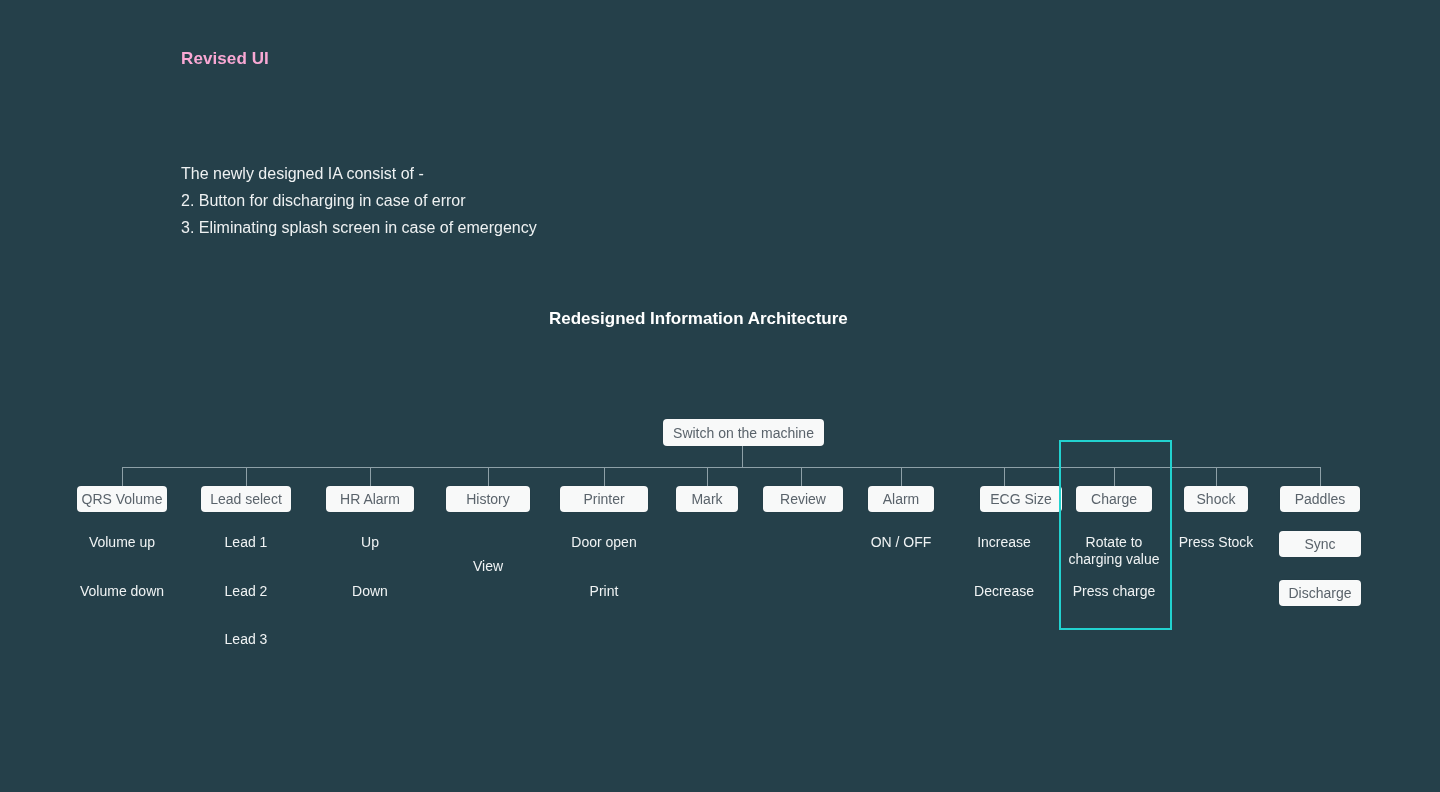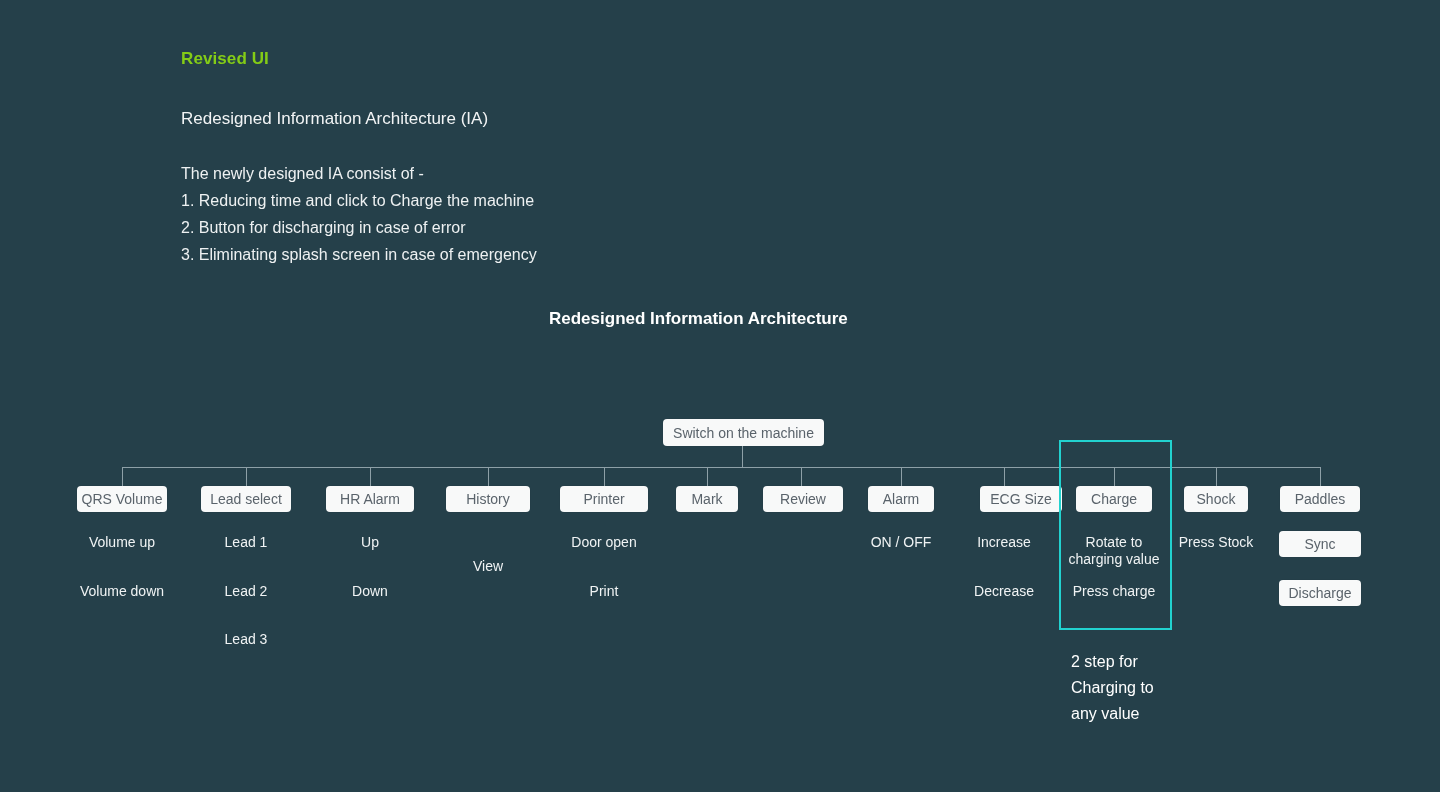--- a/index.html
+++ b/index.html
@@ -27,21 +27,21 @@
   }
 
   
   .intro-heading {
     position: absolute;
     left: 181px;
     top: 49px;
     font-size: 17px;
     font-weight: bold;
     letter-spacing: .1px;
-    color: #84cc16;
+    color: #f9a8d4;
     white-space: nowrap;
   }
   .intro-subheading {
     position: absolute;
     left: 181px;
     top: 109px;
     font-size: 17px;
     font-weight: normal;
     color: #f2f4f5;
     white-space: nowrap;
@@ -120,25 +120,23 @@
     white-space: pre-line;
   }
 </style>
 </head>
 <body>
 
 <div id="canvas">
 
   <div class="intro-heading">Revised UI</div>
 
-  <div class="intro-subheading">Redesigned Information Architecture (IA)</div>
 
   <div class="intro-lines">
     <div>The newly designed IA consist of -</div>
-    <div>1. Reducing time and click to Charge the machine</div>
     <div>2. Button for discharging in case of error</div>
     <div>3. Eliminating splash screen in case of emergency</div>
   </div>
 
   <div class="diagram-title">Redesigned Information Architecture</div>
 
   <div class="chip root" id="root-chip" style="left:663px; top:419px; width:161px;">Switch on the machine</div>
 
   <div class="line line-v" style="left:742px; top:446px; height:21px;"></div>
 
@@ -185,17 +183,14 @@
       <div class="chip" style="left: 1184px; top: 486px; width: 64px;">Shock</div>
       <div class="sublabel" style="left: 1141px; top: 534px; width: 150px;">Press Stock</div>
       <div class="line line-v" style="left: 1320px; top: 467px; height: 19px;"></div>
       <div class="chip" style="left: 1280px; top: 486px; width: 80px;">Paddles</div>
       <div class="chip" style="left: 1279px; top: 531px; width: 82px;">Sync</div>
       <div class="chip" style="left: 1279px; top: 580px; width: 82px;">Discharge</div>
     </div>
 
   <div class="highlight-box" style="left:1059px; top:440px; width:113px; height:190px;"></div>
 
-  <div class="annotation" style="left:1071px; top:649px; width:140px;">2 step for
-Charging to
-any value</div>
 
 </div>
 
 </body></html>

